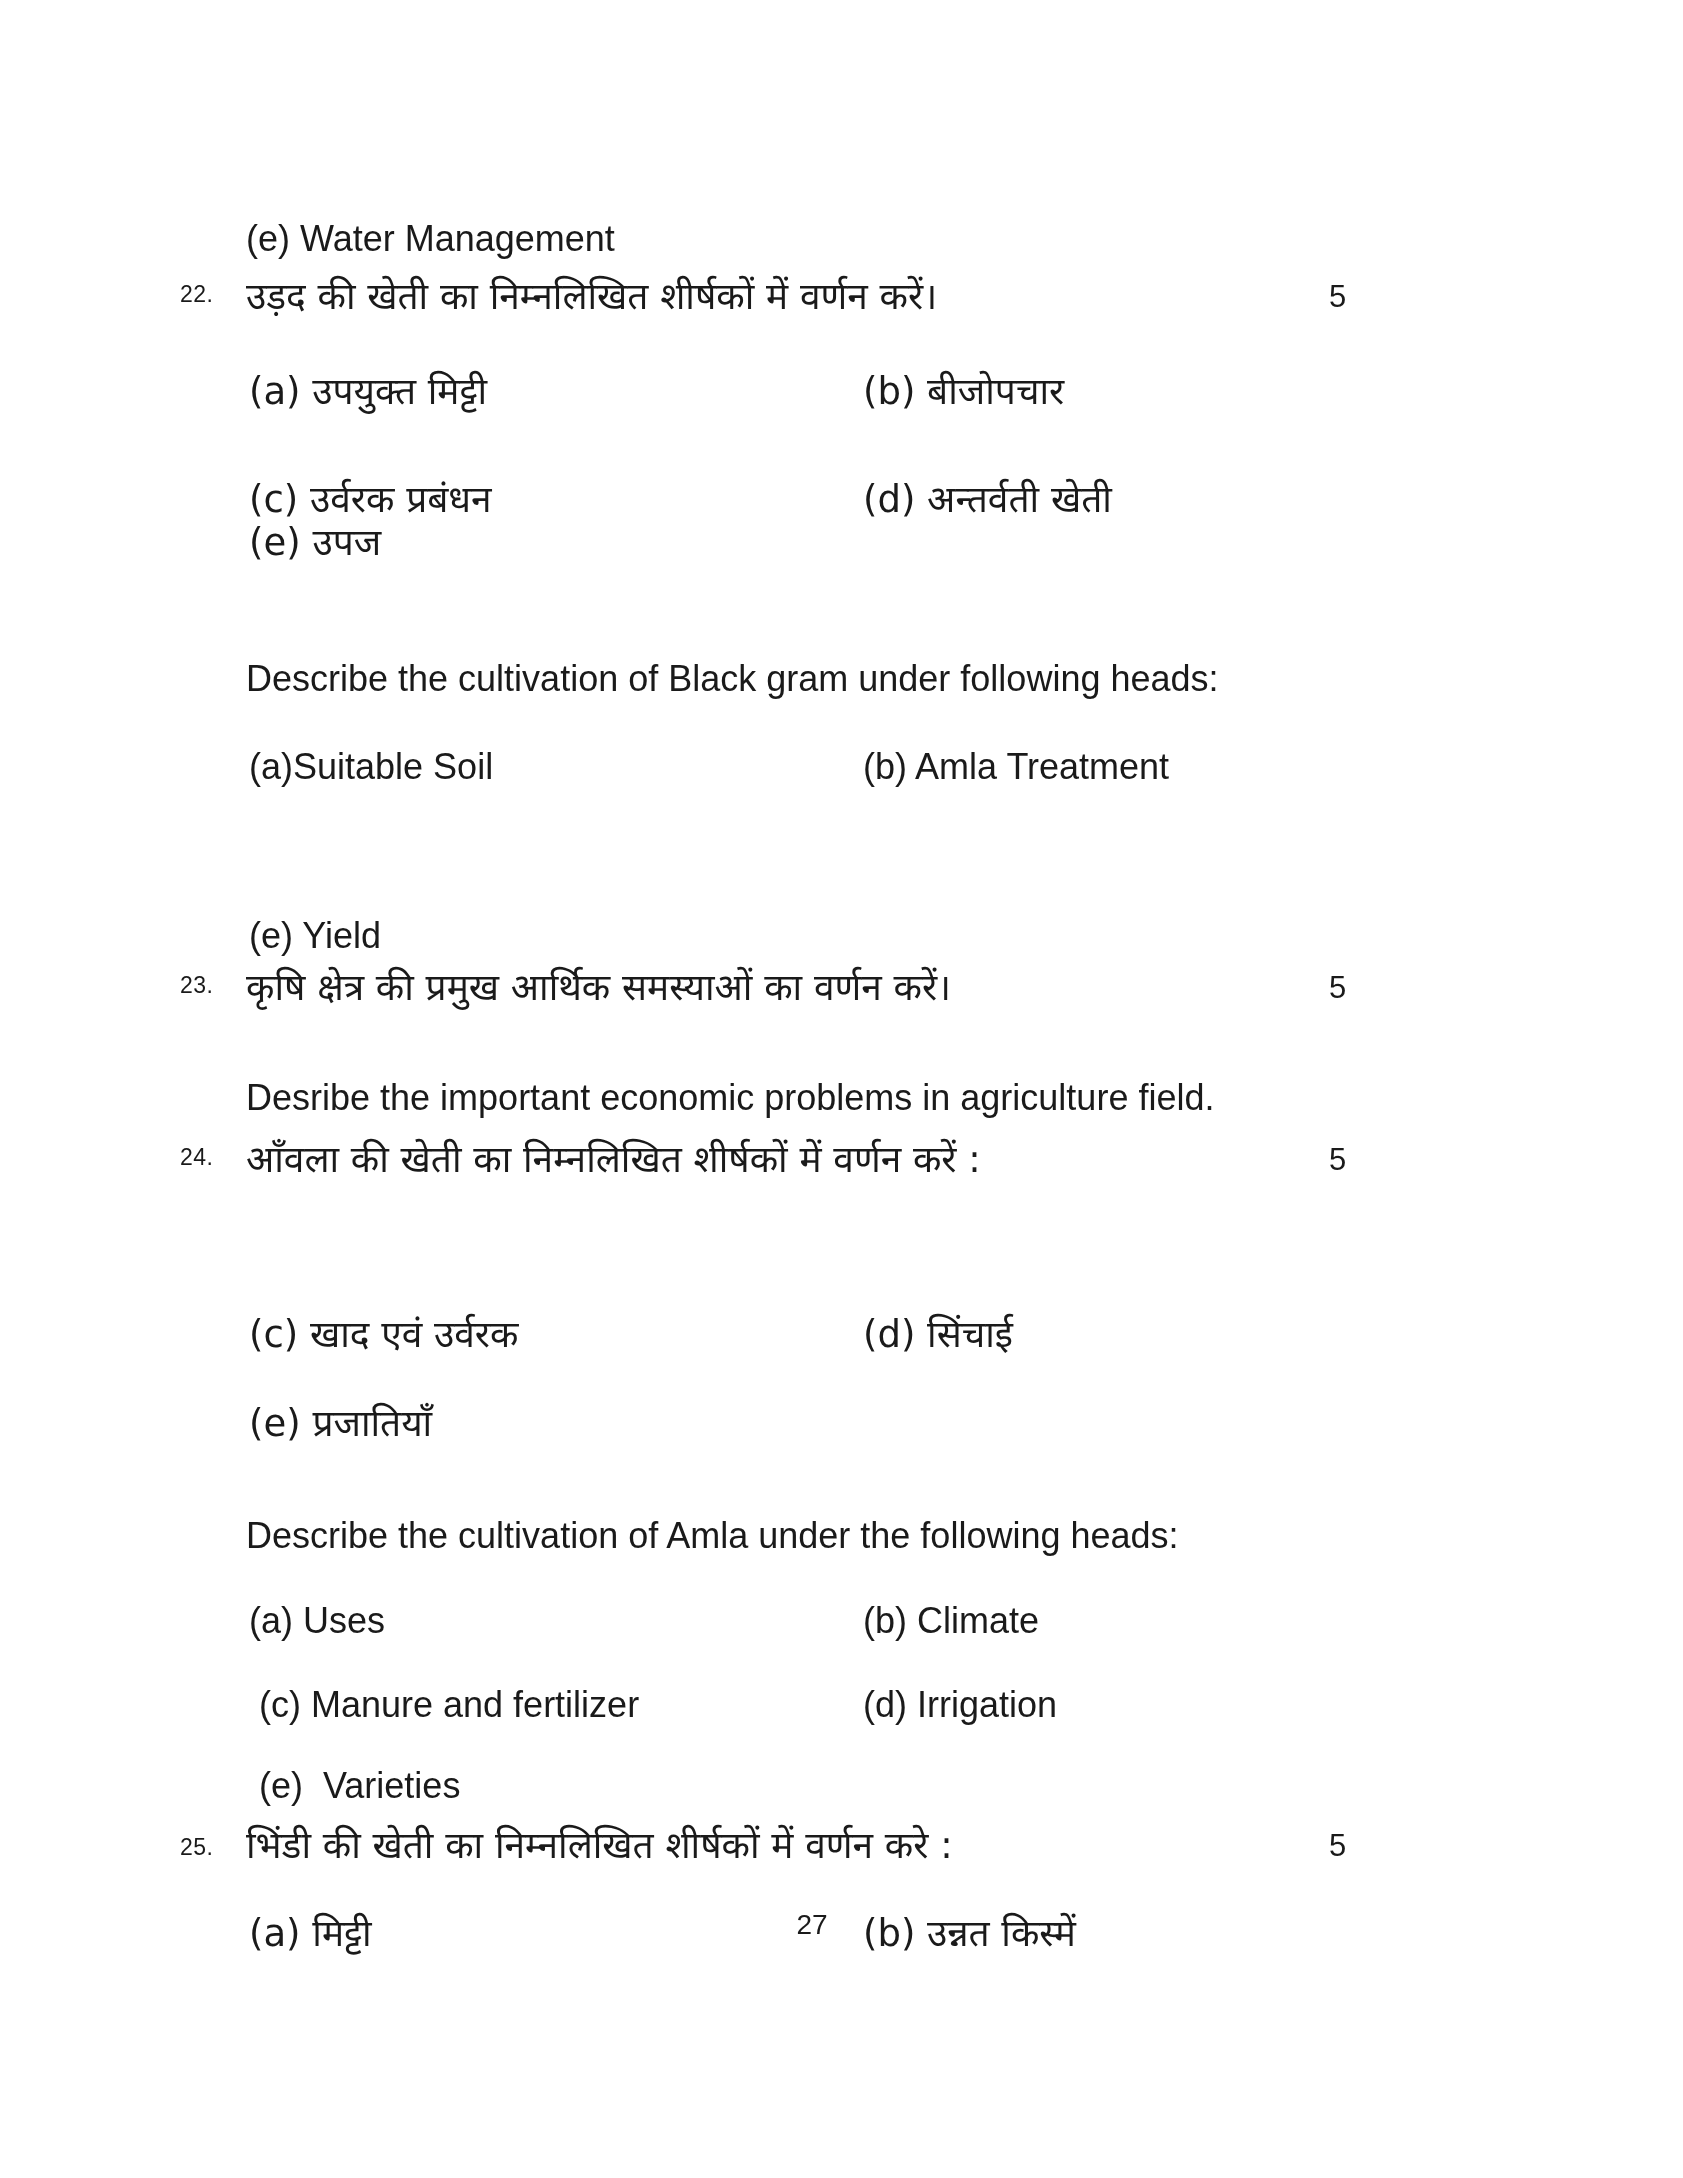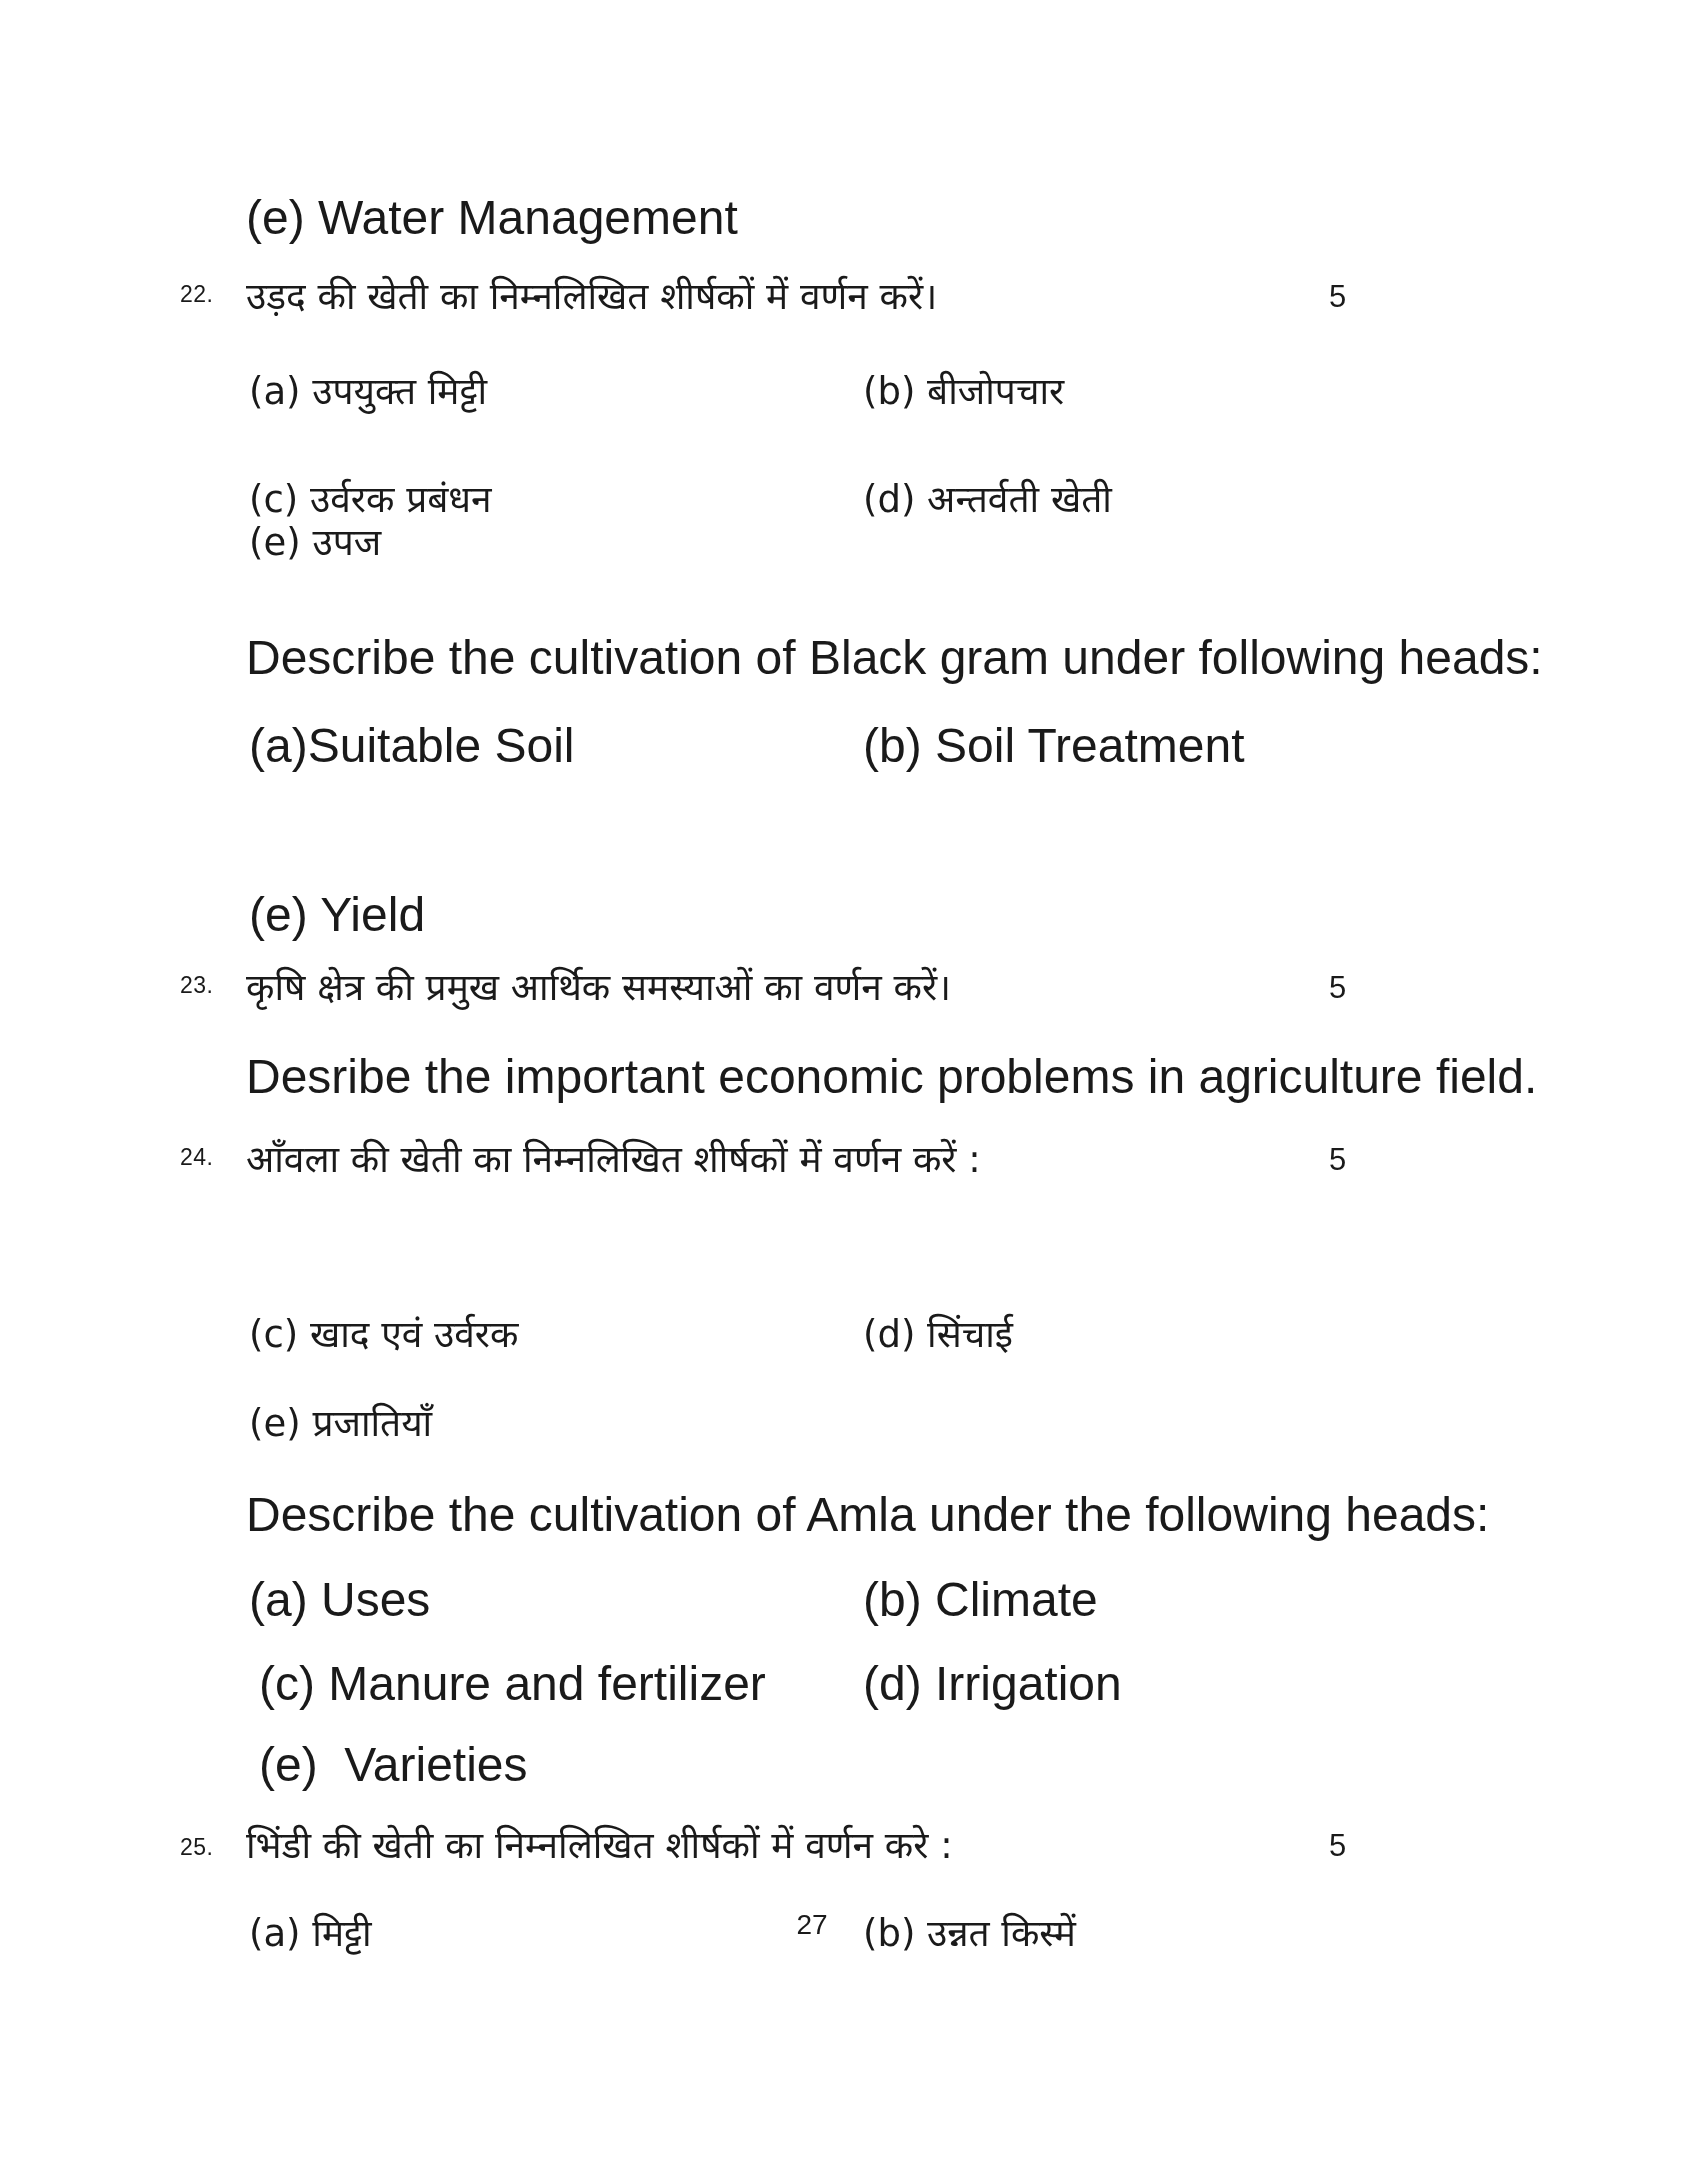--- a/index.html
+++ b/index.html
@@ -23,21 +23,21 @@
     height: 59px;
   }
   .abs { position: absolute; top: 0; white-space: pre; }
   .qnum   { left: 180px;  font-size: 23px; letter-spacing: 0.5px; }
   .qtext  { left: 246px; }
   .marks  { left: 1329px; font-size: 31px; }
   .colA   { left: 249px; }
   .colA-indent { left: 259px; }
   .colB   { left: 863px; }
   .hin { font-size: 37px; font-family: "DejaVu Sans", sans-serif; }
-  .eng { font-size: 48px; }
+  .eng { font-size: 36px; margin-top: 28px; }
   .pagenum {
     position: absolute;
     top: 1909px;
     left: 0;
     right: 59px;
     text-align: center;
     font-size: 28px;
   }
 </style>
 </head>
@@ -66,21 +66,21 @@
   <div class="row" style="top:515px">
     <span class="abs colA hin">(e) उपज</span>
   </div>
 
   <div class="row" style="top:630px">
     <span class="abs qtext eng">Describe the cultivation of Black gram under following heads:</span>
   </div>
 
   <div class="row" style="top:718px">
     <span class="abs colA eng">(a)Suitable Soil</span>
-    <span class="abs colB eng">(b) Soil Treatment</span>
+    <span class="abs colB eng">(b) Amla Treatment</span>
   </div>
   <div class="row" style="top:887px">
     <span class="abs colA eng">(e) Yield</span>
   </div>
 
   <div class="row" style="top:960px">
     <span class="abs qnum" style="top:12px">23.</span>
     <span class="abs qtext hin">कृषि क्षेत्र की प्रमुख आर्थिक समस्याओं का वर्णन करें।</span>
     <span class="abs marks" style="top:10px">5</span>
   </div>

